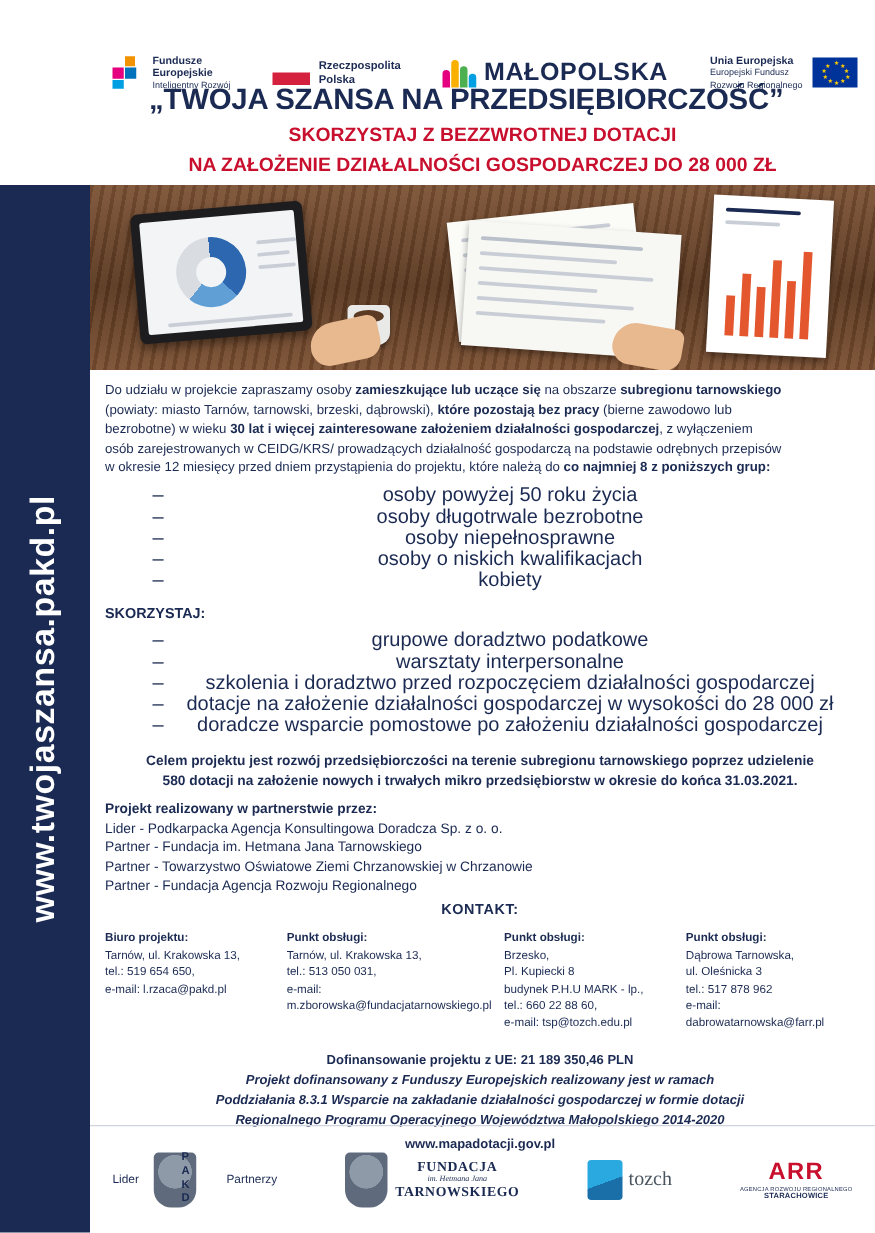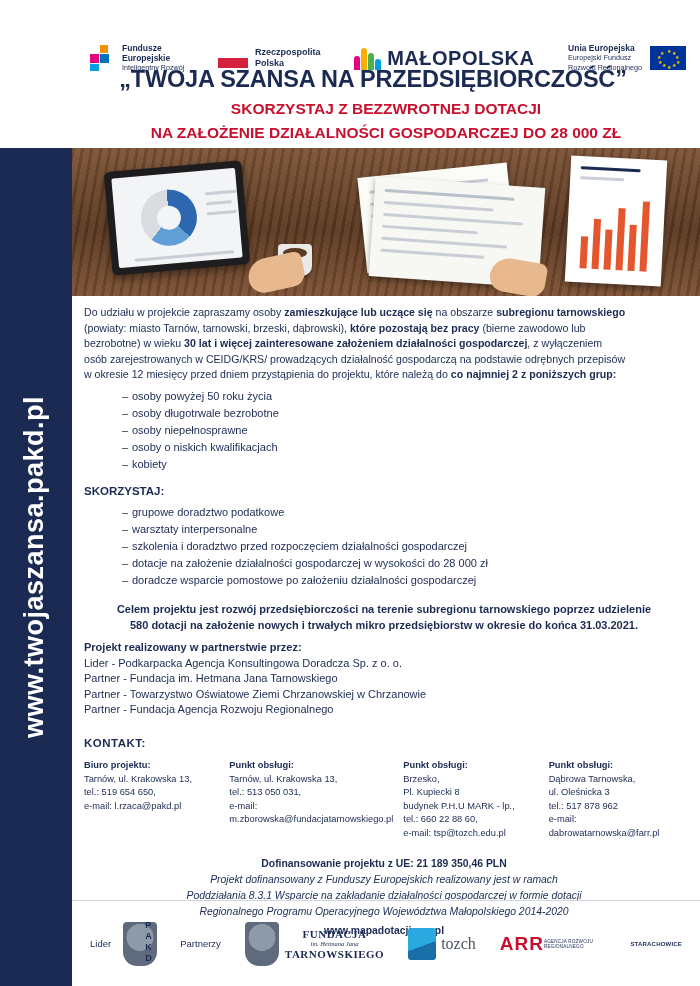--- a/index.html
+++ b/index.html
@@ -326,21 +326,22 @@
   .body p { margin: 0; }
   ul.dash {
     list-style: none;
     margin: 5px 0 0 0;
     padding: 0 0 0 38px;
   }
   ul.dash li {
     position: relative;
     padding-left: 10px;
     line-height: 17px;
-    font-size: 11px;
+    font-size: 16px;
+    text-align: center;
   }
   ul.dash li::before {
     content: "–";
     position: absolute;
     left: 0;
     top: 0;
   }
   .offer-head {
     margin-top: 11px;
     font-weight: bold;
@@ -353,22 +354,22 @@
     line-height: 16px;
     text-align: center;
   }
   .partners-block {
     margin-top: 7px;
     font-size: 11px;
     line-height: 15.5px;
   }
   .partners-block .ph { font-weight: bold; }
   .contact-title {
-    margin-top: 18px;
-    text-align: left;
+    margin-top: 3px;
+    text-align: center;
     font-weight: bold;
     font-size: 11.5px;
     letter-spacing: 0.5px;
   }
   .contacts {
     display: flex;
     margin-top: 8px;
     gap: 10px;
   }
   .contact-col {
@@ -379,21 +380,21 @@
   .contact-col .ch { font-weight: bold; }
   .funding {
     margin-top: 16px;
     text-align: center;
     font-size: 10.4px;
     line-height: 16px;
     font-weight: bold;
     color: #1b2a52;
   }
   .funding .ital {
-    font-weight: normal;
+    font-weight: bold;
     font-style: italic;
   }
   .funding .web {
     font-weight: bold;
     margin-top: 3px;
     display: block;
   }
   
   .footer {
     position: absolute;
@@ -461,21 +462,21 @@
     background: linear-gradient(160deg, #2aa9e0 0 55%, #1b6fa8 55% 100%);
     border-radius: 3px;
   }
   .tozch-text {
     font-size: 16px;
     color: #4a5560;
     font-family: "Liberation Serif", serif;
   }
   .arr {
     display: flex;
-    flex-direction: row;
+    flex-direction: column;
     align-items: center;
   }
   .arr-top {
     font-size: 19px;
     font-weight: bold;
     color: #c8102e;
     letter-spacing: 1px;
   }
   .arr-sub {
     font-size: 4.6px;
@@ -600,21 +601,21 @@
       <div class="bar" style="left:74px;height:70px;"></div>
     </div>
   </div>
 
   <div class="body">
     <p>
       <span>Do udziału w projekcie zapraszamy osoby </span><b>zamieszkujące lub uczące się</b><span> na obszarze </span><b>subregionu tarnowskiego</b><br>
       <span>(powiaty: miasto Tarnów, tarnowski, brzeski, dąbrowski), </span><b>które pozostają  bez  pracy</b><span> (bierne zawodowo lub</span><br>
       <span>bezrobotne) w wieku </span><b>30 lat i więcej zainteresowane założeniem działalności gospodarczej</b><span>, z wyłączeniem</span><br>
       <span>osób zarejestrowanych w CEIDG/KRS/ prowadzących działalność gospodarczą na podstawie odrębnych przepisów</span><br>
-      <span>w okresie 12 miesięcy przed dniem przystąpienia do projektu, które należą do </span><b>co najmniej 2 z poniższych grup:</b>
+      <span>w okresie 12 miesięcy przed dniem przystąpienia do projektu, które należą do </span><b>co najmniej 8 z poniższych grup:</b>
     </p>
 
     <ul class="dash">
       <li>osoby powyżej 50 roku życia</li>
       <li>osoby długotrwale bezrobotne</li>
       <li>osoby niepełnosprawne</li>
       <li>osoby o niskich kwalifikacjach</li>
       <li>kobiety</li>
     </ul>
 

